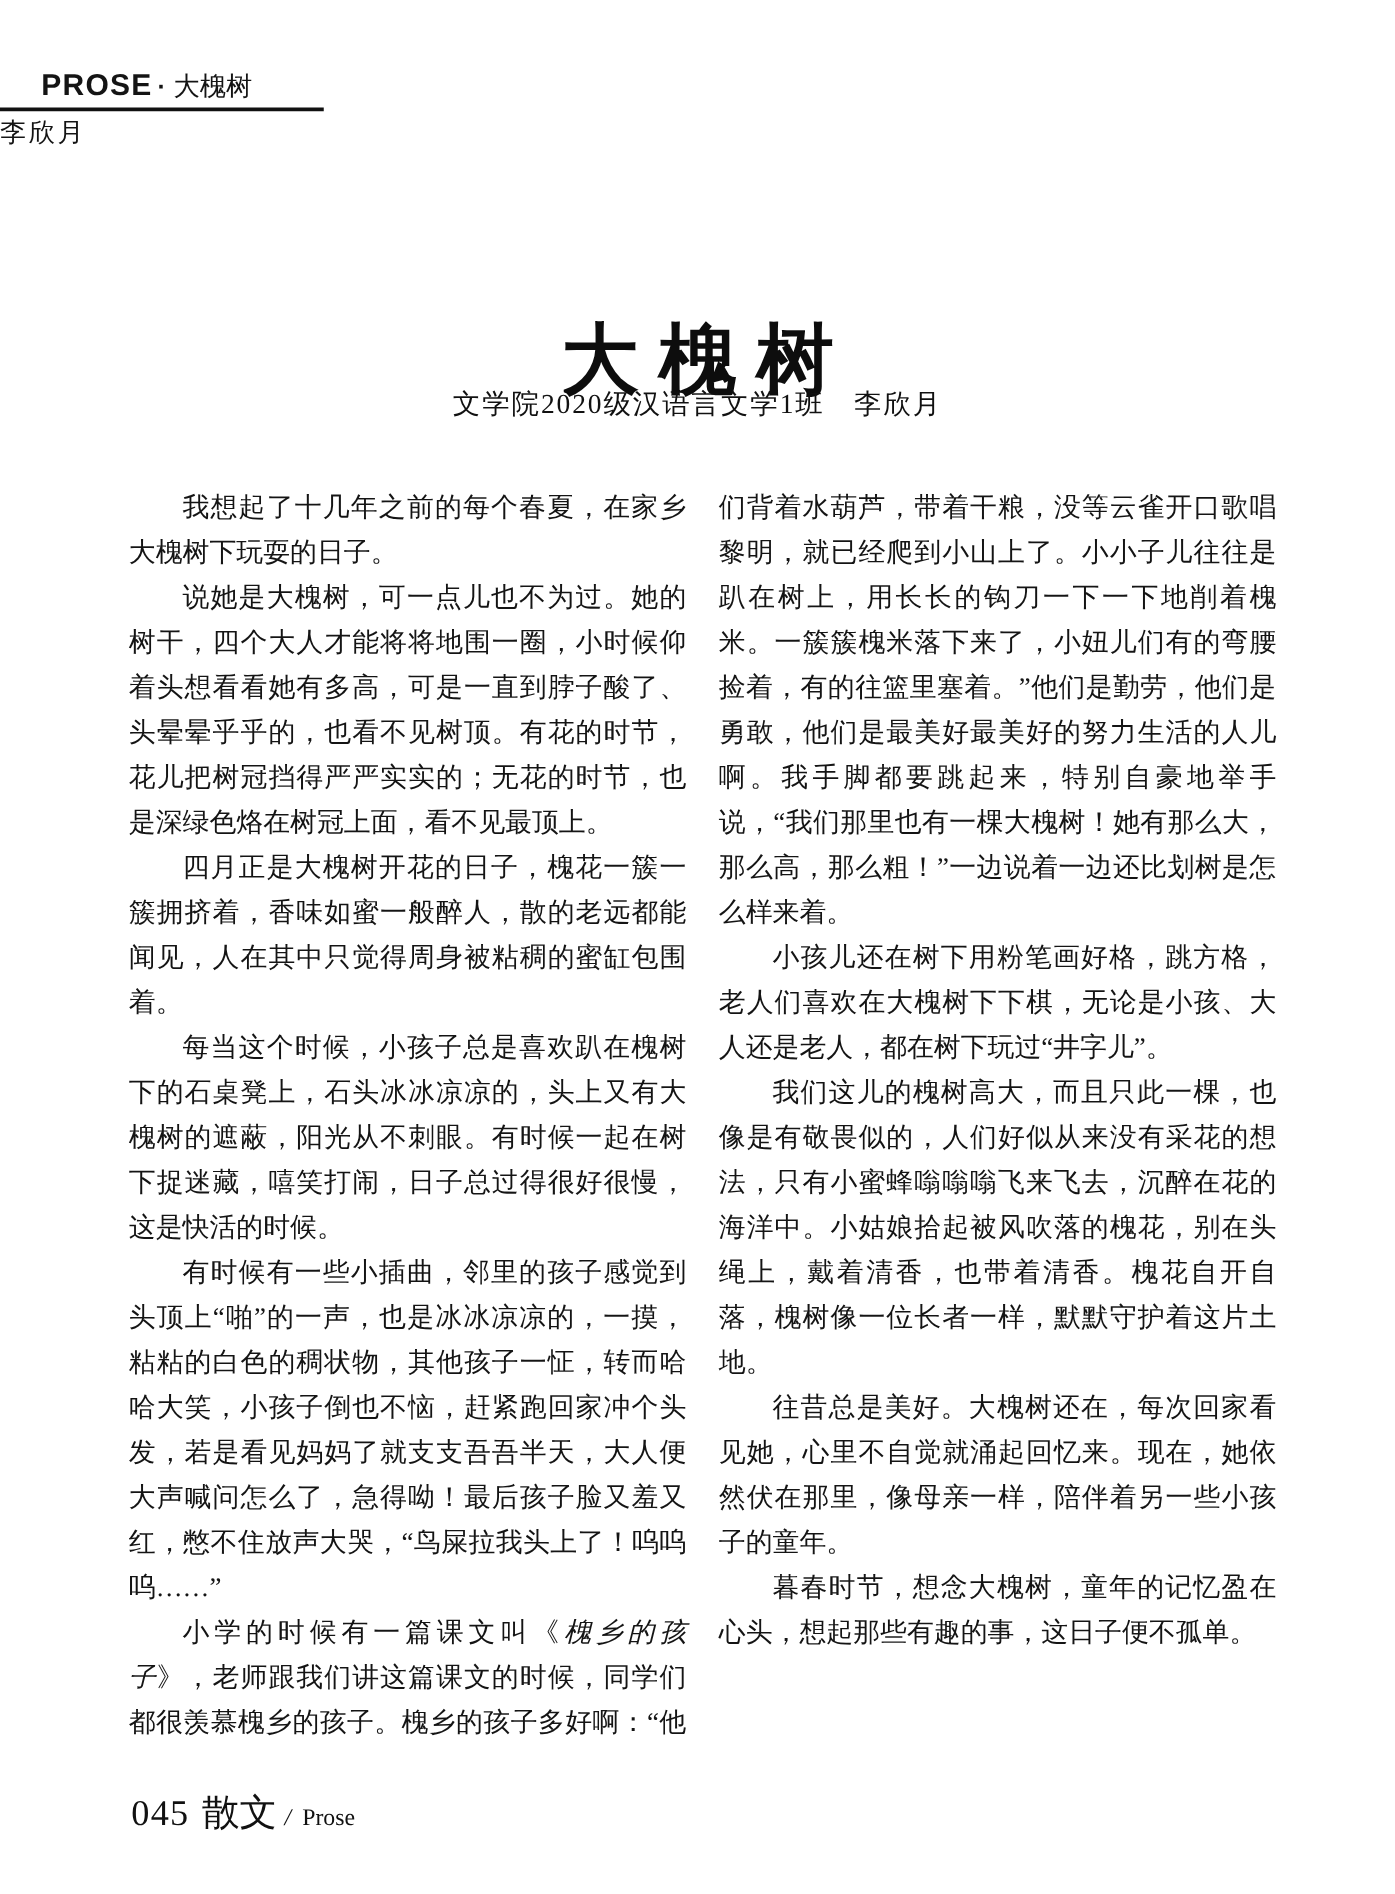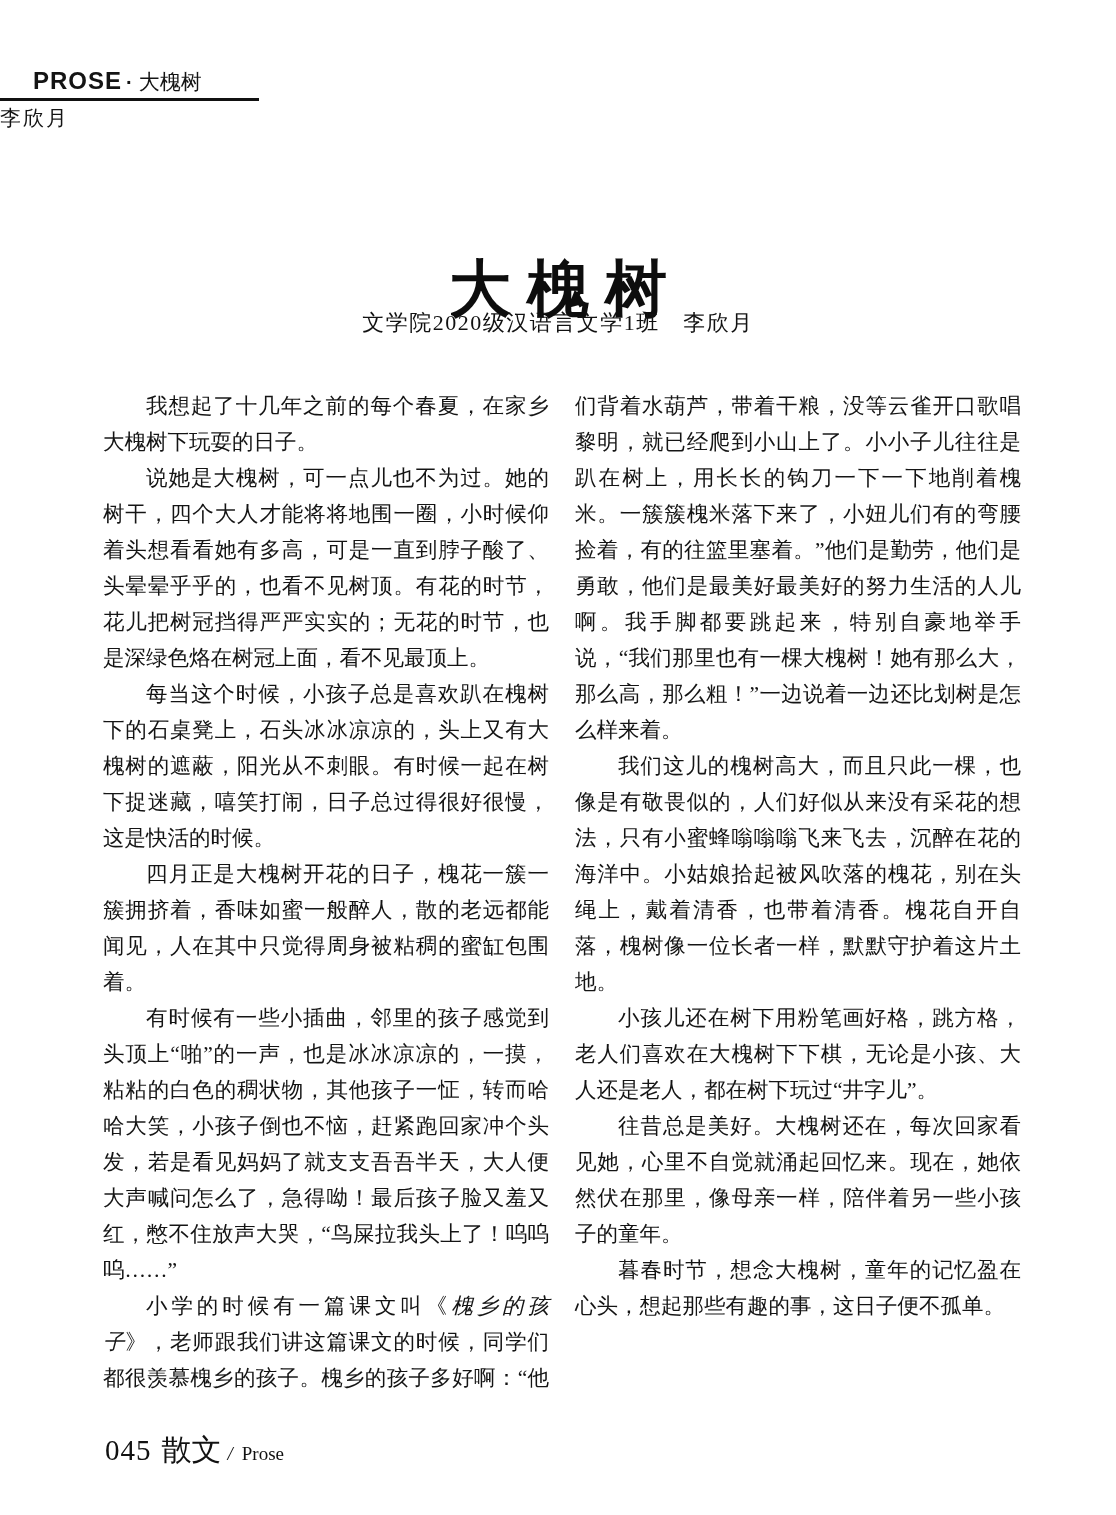--- a/index.html
+++ b/index.html
@@ -14,21 +14,21 @@
     background: #ffffff;
     color: #141414;
     overflow: hidden;
     font-family: "Liberation Serif", serif;
   }
 
   
   .masthead {
     position: absolute;
     left: 0;
-    top: 68px;
+    top: 56px;
     width: 262px;
   }
   .masthead-row1 {
     padding-left: 33px;
     white-space: nowrap;
     line-height: 26px;
   }
   .masthead-en {
     font-family: "Liberation Sans", sans-serif;
     font-weight: bold;
@@ -147,26 +147,26 @@
     <div class="masthead-author">李欣月</div>
   </div>
 
   <h1 class="article-title">大槐树</h1>
 
   <div class="article-byline">文学院2020级汉语言文学1班　李欣月</div>
 
   <div class="article-body">
       <p><span>我想起了十几年之前的每个春夏，在家乡大槐树下玩耍的日子。</span></p>
       <p><span>说她是大槐树，可一点儿也不为过。她的树干，四个大人才能将将地围一圈，小时候仰着头想看看她有多高，可是一直到脖子酸了、头晕晕乎乎的，也看不见树顶。有花的时节，花儿把树冠挡得严严实实的；无花的时节，也是深绿色烙在树冠上面，看不见最顶上。</span></p>
+      <p><span>四月正是大槐树开花的日子，槐花一簇一簇拥挤着，香味如蜜一般醉人，散的老远都能闻见，人在其中只觉得周身被粘稠的蜜缸包围着。</span></p>
       <p><span>每当这个时候，小孩子总是喜欢趴在槐树下的石桌凳上，石头冰冰凉凉的，头上又有大槐树的遮蔽，阳光从不刺眼。有时候一起在树下捉迷藏，嘻笑打闹，日子总过得很好很慢，这是快活的时候。</span></p>
-      <p><span>四月正是大槐树开花的日子，槐花一簇一簇拥挤着，香味如蜜一般醉人，散的老远都能闻见，人在其中只觉得周身被粘稠的蜜缸包围着。</span></p>
       <p><span>有时候有一些小插曲，邻里的孩子感觉到头顶上“啪”的一声，也是冰冰凉凉的，一摸，粘粘的白色的稠状物，其他孩子一怔，转而哈哈大笑，小孩子倒也不恼，赶紧跑回家冲个头发，若是看见妈妈了就支支吾吾半天，大人便大声喊问怎么了，急得呦！最后孩子脸又羞又红，憋不住放声大哭，“鸟屎拉我头上了！呜呜呜……”</span></p>
       <p><span>小学的时候有一篇课文叫《</span><span class="kai">槐乡的孩子</span><span>》，老师跟我们讲这篇课文的时候，同学们都很羡慕槐乡的孩子。槐乡的孩子多好啊：“他们背着水葫芦，带着干粮，没等云雀开口歌唱黎明，就已经爬到小山上了。小小子儿往往是趴在树上，用长长的钩刀一下一下地削着槐米。一簇簇槐米落下来了，小妞儿们有的弯腰捡着，有的往篮里塞着。”他们是勤劳，他们是勇敢，他们是最美好最美好的努力生活的人儿啊。我手脚都要跳起来，特别自豪地举手说，“我们那里也有一棵大槐树！她有那么大，那么高，那么粗！”一边说着一边还比划树是怎么样来着。</span></p>
+      <p><span>小孩儿还在树下用粉笔画好格，跳方格，老人们喜欢在大槐树下下棋，无论是小孩、大人还是老人，都在树下玩过“井字儿”。</span></p>
       <p><span>我们这儿的槐树高大，而且只此一棵，也像是有敬畏似的，人们好似从来没有采花的想法，只有小蜜蜂嗡嗡嗡飞来飞去，沉醉在花的海洋中。小姑娘拾起被风吹落的槐花，别在头绳上，戴着清香，也带着清香。槐花自开自落，槐树像一位长者一样，默默守护着这片土地。</span></p>
-      <p><span>小孩儿还在树下用粉笔画好格，跳方格，老人们喜欢在大槐树下下棋，无论是小孩、大人还是老人，都在树下玩过“井字儿”。</span></p>
       <p><span>往昔总是美好。大槐树还在，每次回家看见她，心里不自觉就涌起回忆来。现在，她依然伏在那里，像母亲一样，陪伴着另一些小孩子的童年。</span></p>
       <p><span>暮春时节，想念大槐树，童年的记忆盈在心头，想起那些有趣的事，这日子便不孤单。</span></p>
     </div>
 
   <div class="page-footer">
     <span class="footer-num">045</span>
     <span class="footer-cn">散文</span>
     <span class="footer-sep">/</span>
     <span class="footer-en">Prose</span>
   </div>

